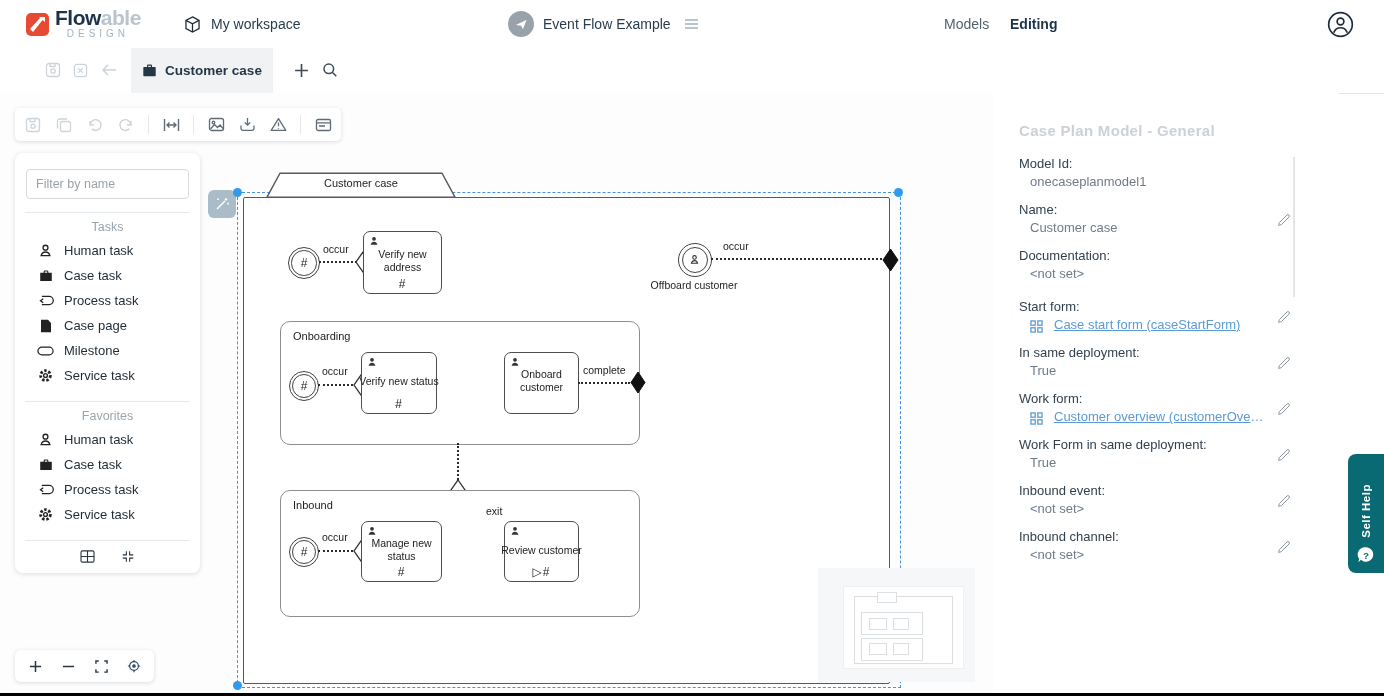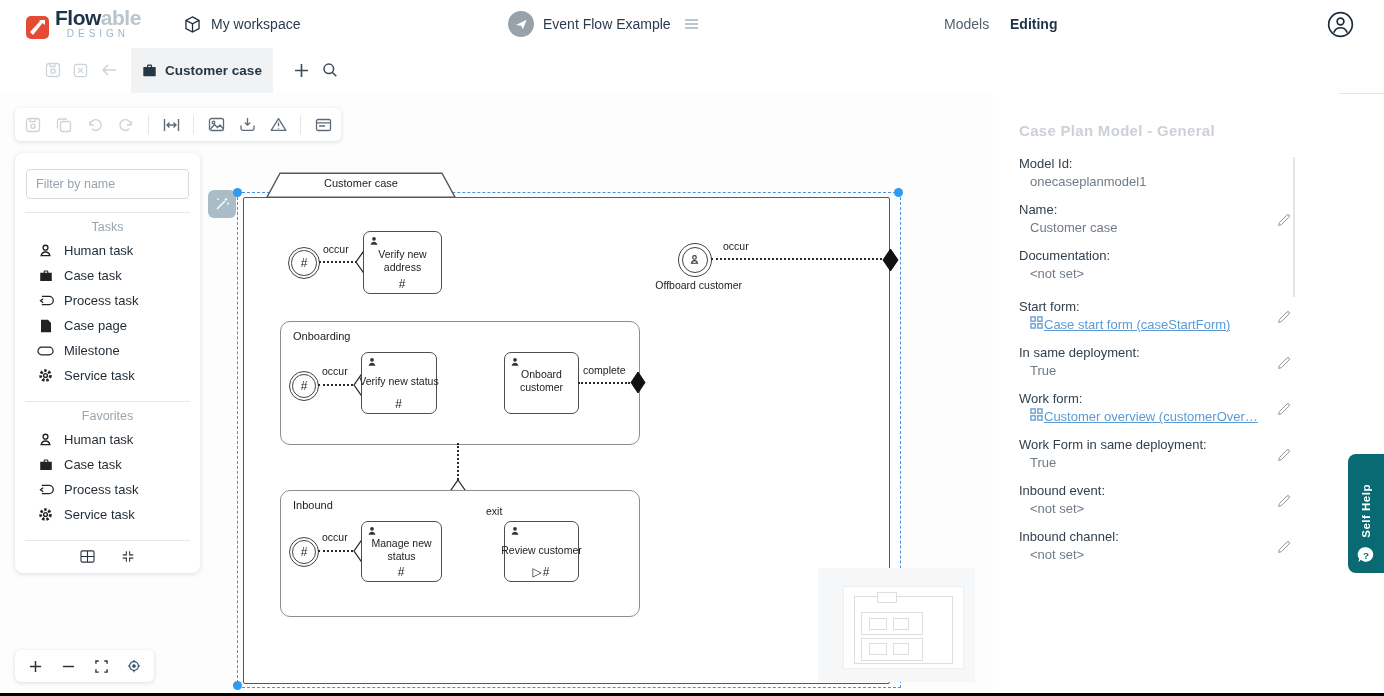--- a/index.html
+++ b/index.html
@@ -3,21 +3,21 @@
 <meta charset="utf-8">
 <style>
   html,body{margin:0;padding:0}
   body{width:1384px;height:696px;position:relative;overflow:hidden;background:#fff;
        font-family:"Liberation Sans",sans-serif;color:#253646;}
   .abs{position:absolute}
   svg{display:block}
 
   
   .header{position:absolute;left:0;top:0;width:1384px;height:48px;background:#fff;border-bottom:1px solid #eef0f2}
-  .brand{position:absolute;left:26px;top:6px;display:flex;align-items:flex-end}
+  .brand{position:absolute;left:26px;top:6px;display:flex;align-items:center}
   .brand-mark{width:23px;height:23px;border-radius:5px;background:#e64a33;position:relative;margin-top:3px}
   .brand-mark svg{position:absolute;left:0;top:0}
   .brand-words{margin-left:6px;text-align:center}
   .brand-line1{font-size:21px;font-weight:bold;letter-spacing:-.5px}
   .brand-bold{color:#1d3349}
   .brand-light{color:#b9c4cd}
   .brand-sub{font-size:10px;letter-spacing:4px;color:#9fb4c4;margin-top:-2px}
   .hdr-item{position:absolute;top:0;height:48px;display:flex;align-items:center;gap:9px;font-size:14px;color:#2a3b4d;cursor:pointer}
   .hdr-circle{width:26px;height:26px;border-radius:50%;background:#98a2ab;display:flex;align-items:center;justify-content:center}
   .nav-link{position:absolute;top:0;height:48px;display:flex;align-items:center;font-size:14px;cursor:pointer}
@@ -75,42 +75,42 @@
   .task-person{position:absolute;left:5px;top:4px}
   .task-marker{position:absolute;left:0;right:0;bottom:2px;text-align:center;font-size:12px;color:#1c1c1c;letter-spacing:1px}
 
   .elistener{position:absolute;border:1.4px solid #3f4246;border-radius:50%;background:#fff;display:flex;align-items:center;justify-content:center;cursor:pointer}
   .el-inner{border:1.3px solid #3f4246;border-radius:50%;width:78%;height:78%;display:flex;align-items:center;justify-content:center;font-size:12px;color:#1c1c1c}
 
   .dots-h{position:absolute;border-top:2px dotted #2b2b2b}
   .dots-v{position:absolute;border-left:2px dotted #2b2b2b}
   .flow-label{position:absolute;font-size:10.5px;color:#1c1c1c}
   .diamond{position:absolute;cursor:pointer}
-  .under-label{position:absolute;font-size:10.5px;color:#1c1c1c;text-align:right}
+  .under-label{position:absolute;font-size:10.5px;color:#1c1c1c;text-align:center}
 
   
   .minimap{position:absolute;left:818px;top:475px;width:157px;height:114px;background:#f6f7f8}
   .mm-page{position:absolute;left:25px;top:18px;width:119px;height:81px;background:#fff;border:1px solid #efefef}
   .mm{position:absolute;border:1px solid #dcdfe1}
 
   
   .strip{position:absolute;left:1020px;top:93px;width:34px;height:603px;background:#e9eced}
   .strip-ic{position:absolute;left:7px;width:20px;height:20px;color:#7d8c9a;display:flex;align-items:center;justify-content:center;cursor:pointer;font-size:13px}
   .strip-ic.active{color:#414f5c}
   .strip-bar{position:absolute;left:0;top:27px;width:3px;height:34px;background:#4a97e6}
   .strip-chevron{position:absolute;left:8px;top:562px;color:#4a5866;font-size:15px;cursor:pointer}
 
   
   .panel{position:absolute;left:993px;top:93px;width:346px;height:603px;background:#fff}
   .panel-title{position:absolute;left:26px;top:29px;font-size:15px;font-weight:bold;color:#ccd1d8;letter-spacing:.3px}
   .fields{position:absolute;left:26px;top:62px;width:276px}
   .field{position:relative;margin-bottom:11px;padding-right:30px}
   .flabel{font-size:13px;font-weight:normal;color:#32404e;line-height:17px}
   .fvalue{font-size:13px;color:#707b87;line-height:17px;padding-left:11px;margin-top:1px}
-  .fvalue.linkrow{display:flex;align-items:flex-start;gap:1px}
+  .fvalue.linkrow{display:flex;align-items:flex-end;gap:11px}
   .flink{color:#5b9bd5;text-decoration:underline;white-space:nowrap;overflow:hidden;text-overflow:ellipsis;max-width:228px;cursor:pointer}
   .pencil{position:absolute;right:4px;top:12px;cursor:pointer}
   .scroll-thumb{position:absolute;left:274px;top:2px;width:2px;height:140px;background:#e3e6e9}
 
   
   .selfhelp{position:absolute;left:1348px;top:454px;width:36px;height:110px;background:#0a6a73;border-radius:8px 0 0 8px;cursor:pointer;display:flex;flex-direction:column;align-items:center;justify-content:flex-end;padding-bottom:9px}
   .sh-text{writing-mode:vertical-rl;transform:rotate(180deg);color:#fff;font-size:11.5px;font-weight:bold;letter-spacing:.5px;margin-bottom:8px}
 
   .bottom-edge{position:absolute;left:0;bottom:0;width:1384px;height:3px;background:#000}
 </style>

